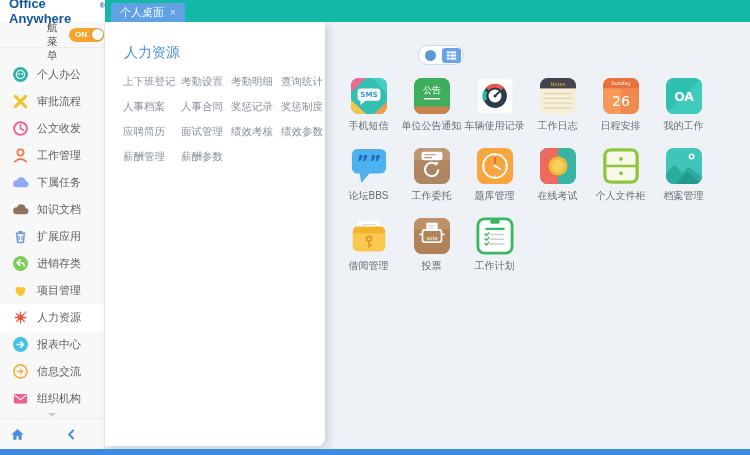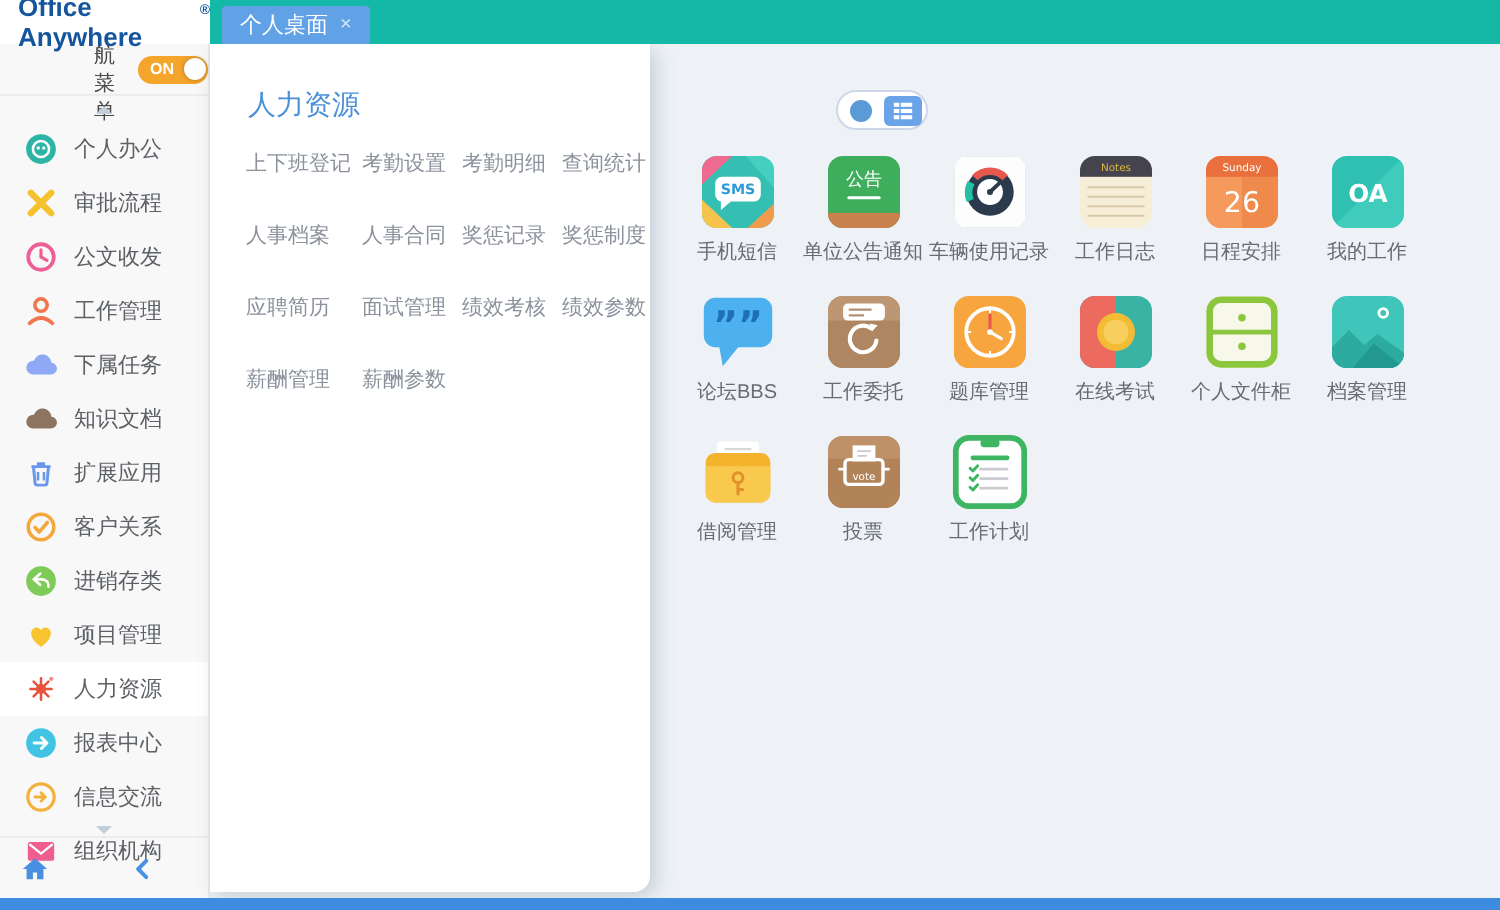--- a/index.html
+++ b/index.html
@@ -34,21 +34,21 @@
   .side-foot-arrow{position:absolute;bottom:32px;left:0;right:0;display:flex;justify-content:center;cursor:pointer;}
   .side-foot{position:absolute;bottom:0;left:0;right:0;height:30px;border-top:1px solid #ececec;display:flex;align-items:center;}
   .foot-ico{cursor:pointer;display:flex;}
   .foot-home{margin-left:10px;}
   .foot-back{margin-left:40px;}
   
   .flyout{position:absolute;left:105px;top:22px;width:220px;height:424px;background:#fff;
           border-radius:0 0 8px 0;box-shadow:3px 3px 10px rgba(60,80,100,.22);z-index:4;}
   .flyout-title{margin:22px 0 0 19px;font-size:14px;color:#4a90d9;}
   .flyout-section{margin:20px 0 0 19px;font-size:11px;font-weight:bold;color:#2f649f;cursor:pointer;}
-  .flyout-links{margin:13px 4px 0 13px;display:grid;grid-template-columns:58px 50px 50px 50px;row-gap:22px;}
+  .flyout-links{margin:13px 4px 0 13px;display:grid;grid-template-columns:58px 50px 50px 50px;row-gap:11px;}
   .fly-link{font-size:10.5px;color:#8b929c;white-space:nowrap;cursor:pointer;padding-left:5px;}
   
   .main{position:absolute;left:105px;top:22px;right:0;bottom:6px;background:#eef2f7;}
   .view-toggle{position:absolute;left:313px;top:23px;width:46px;height:20px;background:#fff;border:1px solid #ccd8ea;
                border-radius:11px;display:flex;align-items:center;cursor:pointer;box-sizing:border-box;}
   .vt-dot-wrap{width:23px;display:flex;justify-content:center;}
   .vt-dot{width:11px;height:11px;border-radius:50%;background:#5b9bd5;}
   .vt-grid{width:19px;height:15px;background:#6ba3e8;border-radius:3px;display:flex;align-items:center;justify-content:center;margin-right:1px;}
   .app-grid{position:absolute;left:232px;top:55px;display:grid;grid-template-columns:repeat(6,63px);grid-auto-rows:70px;}
   .app{display:flex;flex-direction:column;align-items:center;cursor:pointer;}
@@ -427,29 +427,20 @@
         </div>
         <div class="side-item">
           <span class="side-ico">
             <svg viewBox="0 0 16 16">
               <path d="M3.5 5 h9 M6.8 5 V3.6 h2.4 V5" stroke="#6a97ec" stroke-width="1.4" fill="none"></path>
               <path d="M4.5 5.5 l0.7 7.3 a1 1 0 0 0 1 0.9 h3.6 a1 1 0 0 0 1 -0.9 l0.7 -7.3" stroke="#6a97ec" stroke-width="1.4" fill="none"></path>
               <path d="M6.6 7.5 v4 M9.4 7.5 v4" stroke="#6a97ec" stroke-width="1.2"></path>
             </svg>
           </span>
           <span class="side-label">扩展应用</span>
-        </div>
-        <div class="side-item">
-          <span class="side-ico">
-            <svg viewBox="0 0 16 16">
-              <circle cx="8" cy="8" r="6" fill="none" stroke="#f3a73d" stroke-width="1.7"></circle>
-              <path d="M5.2 8.2 l2 2.1 3.8 -4.4" stroke="#f3a73d" stroke-width="1.7" fill="none" stroke-linecap="round" stroke-linejoin="round"></path>
-            </svg>
-          </span>
-          <span class="side-label">客户关系</span>
         </div>
         <div class="side-item">
           <span class="side-ico">
             <svg viewBox="0 0 16 16">
               <circle cx="8" cy="8" r="7" fill="#7ecb57"></circle>
               <path d="M7.6 4.6 L4.6 7.2 l3 2.6 M4.9 7.2 h3.6 a3 3 0 0 1 3 3.4" stroke="#fff" stroke-width="1.3" fill="none" stroke-linecap="round" stroke-linejoin="round"></path>
             </svg>
           </span>
           <span class="side-label">进销存类</span>
         </div>

